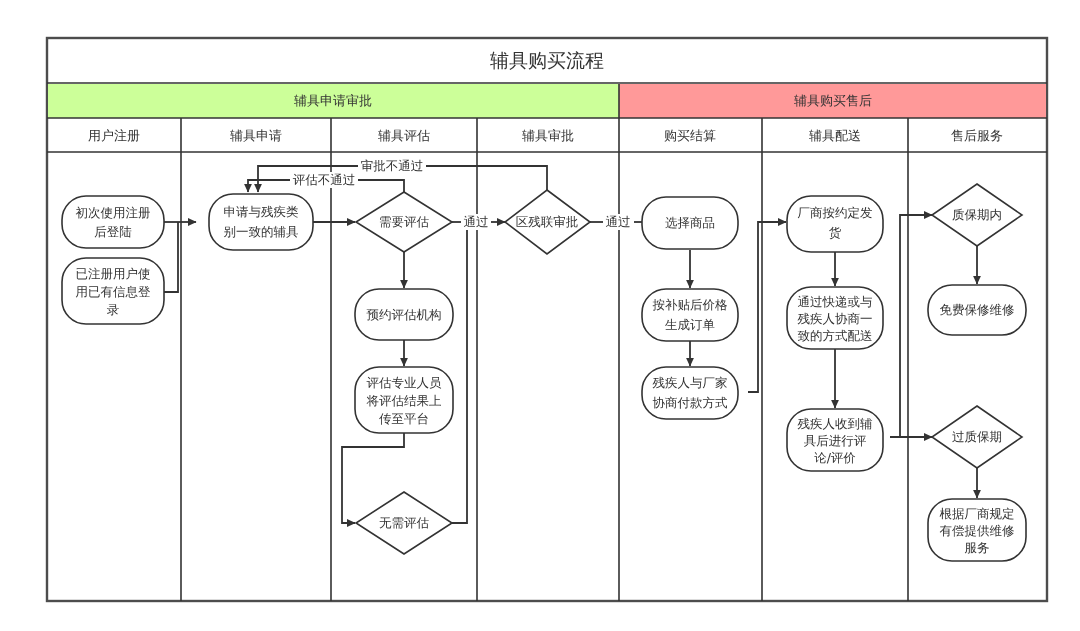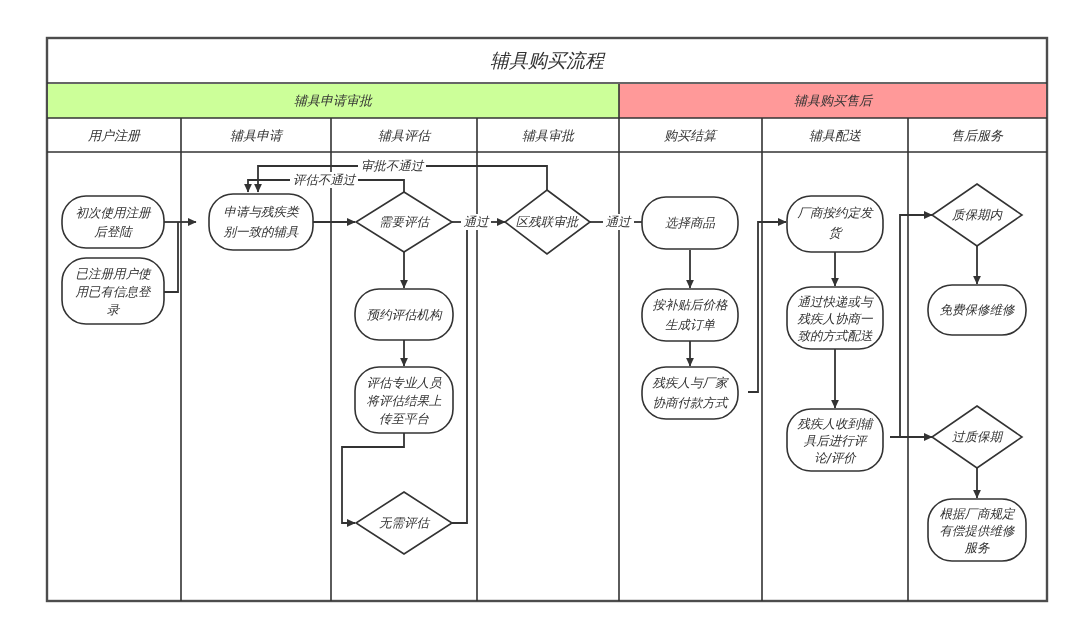--- a/index.html
+++ b/index.html
@@ -7,21 +7,20 @@
     padding: 0;
     background: #ffffff;
     font-family: "DejaVu Sans", "Liberation Sans", sans-serif;
   }
   #stage {
     position: relative;
     width: 1080px;
     height: 631px;
     background: #ffffff;
     overflow: hidden;
-    font-style: italic;
   }
   #svg-root {
     position: absolute;
     left: 0;
     top: 0;
     width: 1080px;
     height: 631px;
   }
   text {
     font-family: "DejaVu Sans", "Liberation Sans", sans-serif;

